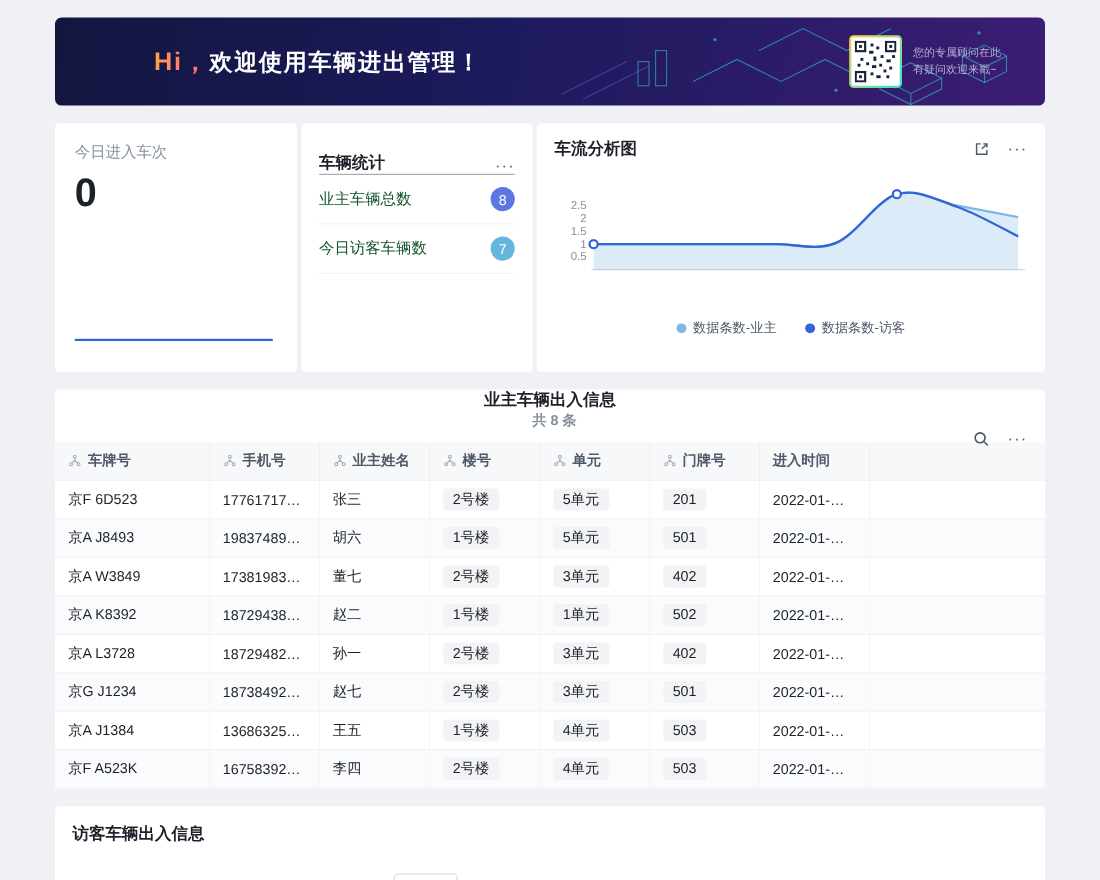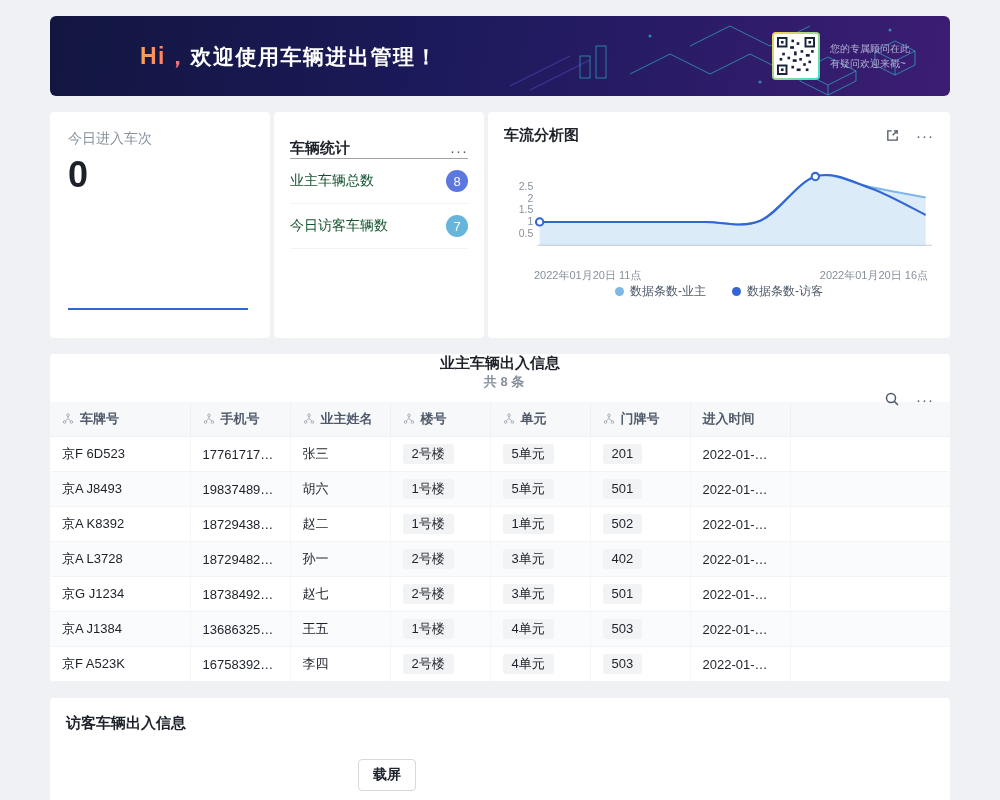--- a/index.html
+++ b/index.html
@@ -37,21 +37,21 @@
   .stat-row{display:flex;align-items:center;height:44px;border-bottom:1px solid #f2f3f5;}
   .stat-label{font-size:14px;color:#14532d;}
   .stat-badge{margin-left:auto;width:22px;height:22px;border-radius:50%;color:#fff;font-size:13px;
               display:flex;align-items:center;justify-content:center;}
 
   .card-chart{flex:1;height:226px;padding:0 16px 10px;}
   .icon-btn{cursor:pointer;display:inline-flex;}
   .chart-svg{width:100%;height:108px;display:block;}
   .chart-svg text{font-size:10px;fill:#86909c;}
   .x-labels{display:flex;justify-content:space-between;padding:2px 6px 0 30px;font-size:11px;color:#86909c;}
-  .legend{display:flex;justify-content:center;gap:26px;margin-top:0;font-size:12px;color:#4e5969;}
+  .legend{display:flex;justify-content:center;gap:26px;margin-top:24px;font-size:12px;color:#4e5969;}
   .legend-item{display:flex;align-items:center;gap:6px;cursor:pointer;}
   .legend-dot{width:9px;height:9px;border-radius:50%;}
 
   
   .table-card{margin-top:16px;}
   .table-head{display:flex;align-items:center;height:48px;padding:0 16px;flex-direction:column;}
   .table-title{font-size:15px;font-weight:700;}
   .count-text{font-size:13px;color:#86909c;margin-left:8px;font-weight:bold;}
   table{width:100%;border-collapse:collapse;table-layout:fixed;font-size:13px;}
   th{background:#f7f8fa;font-weight:700;color:#4e5969;text-align:left;padding:8px 12px;
@@ -193,24 +193,20 @@
           <text x="28" y="53.36363636363636" text-anchor="end">1.5</text>
           <text x="28" y="42.15151515151515" text-anchor="end">2</text>
           <text x="28" y="30.939393939393938" text-anchor="end">2.5</text>
           <line x1="32" y1="84" x2="408" y2="84" stroke="#c9cdd4" stroke-width="1"></line>
           <path d="M 34 61.57575757575758 C 42.76190476190476 61.57575757575758, 69.04761904761905 61.57575757575758, 86.57142857142857 61.57575757575758 C 104.09523809523809 61.57575757575758, 121.61904761904762 61.57575757575758, 139.14285714285714 61.57575757575758 C 156.66666666666666 61.57575757575758, 174.1904761904762 61.76262626262626, 191.71428571428572 61.57575757575758 C 209.23809523809524 61.38888888888889, 226.76190476190476 67.74242424242425, 244.28571428571428 60.45454545454545 C 261.8095238095238 53.166666666666664, 279.3333333333333 23.267676767676765, 296.85714285714283 17.848484848484844 C 314.38095238095235 12.429292929292924, 331.9047619047619 24.575757575757574, 349.42857142857144 27.939393939393938 C 366.95238095238096 31.3030303030303, 393.23809523809524 36.34848484848485, 402 38.03030303030303 L 402 84 L 34 84 Z" fill="#7db8e6" fill-opacity="0.28" stroke="none"></path>
           <path d="M 34 61.57575757575758 C 42.76190476190476 61.57575757575758, 69.04761904761905 61.57575757575758, 86.57142857142857 61.57575757575758 C 104.09523809523809 61.57575757575758, 121.61904761904762 61.57575757575758, 139.14285714285714 61.57575757575758 C 156.66666666666666 61.57575757575758, 174.1904761904762 61.76262626262626, 191.71428571428572 61.57575757575758 C 209.23809523809524 61.38888888888889, 226.76190476190476 67.74242424242425, 244.28571428571428 60.45454545454545 C 261.8095238095238 53.166666666666664, 279.3333333333333 23.267676767676765, 296.85714285714283 17.848484848484844 C 314.38095238095235 12.429292929292924, 331.9047619047619 24.575757575757574, 349.42857142857144 27.939393939393938 C 366.95238095238096 31.3030303030303, 393.23809523809524 36.34848484848485, 402 38.03030303030303" fill="none" stroke="#7db8e6" stroke-width="2"></path>
           <path d="M 34 61.57575757575758 C 42.76190476190476 61.57575757575758, 69.04761904761905 61.57575757575758, 86.57142857142857 61.57575757575758 C 104.09523809523809 61.57575757575758, 121.61904761904762 61.57575757575758, 139.14285714285714 61.57575757575758 C 156.66666666666666 61.57575757575758, 174.1904761904762 61.76262626262626, 191.71428571428572 61.57575757575758 C 209.23809523809524 61.38888888888889, 226.76190476190476 67.74242424242425, 244.28571428571428 60.45454545454545 C 261.8095238095238 53.166666666666664, 279.3333333333333 23.080808080808076, 296.85714285714283 17.848484848484844 C 314.38095238095235 12.616161616161612, 331.9047619047619 22.893939393939387, 349.42857142857144 29.060606060606055 C 366.95238095238096 35.22727272727272, 393.23809523809524 50.550505050505045, 402 54.848484848484844" fill="none" stroke="#3366d4" stroke-width="2"></path>
           <circle cx="34" cy="61.57575757575758" r="3.5" fill="#ffffff" stroke="#3366d4" stroke-width="2"></circle>
           <circle cx="296.85714285714283" cy="17.848484848484844" r="3.5" fill="#ffffff" stroke="#3366d4" stroke-width="2"></circle>
         </svg>
-      <div class="x-labels">
-        <span>2022年01月20日 11点</span>
-        <span>2022年01月20日 16点</span>
-      </div>
       <div class="legend" id="chart-legend">
           <span class="legend-item">
             <span class="legend-dot" style="background: rgb(125, 184, 230);"></span>
             <span class="legend-text">数据条数-业主</span>
           </span>
           <span class="legend-item">
             <span class="legend-dot" style="background: rgb(51, 102, 212);"></span>
             <span class="legend-text">数据条数-访客</span>
           </span>
         </div>
@@ -299,20 +295,30 @@
             <td>京A J8493</td>
             <td>19837489…</td>
             <td>胡六</td>
             <td><span class="pill">1号楼</span></td>
             <td><span class="pill">5单元</span></td>
             <td><span class="pill">501</span></td>
             <td>2022-01-…</td>
             <td></td>
           </tr>
           <tr>
+            <td>京A W3849</td>
+            <td>17381983…</td>
+            <td>董七</td>
+            <td><span class="pill">2号楼</span></td>
+            <td><span class="pill">3单元</span></td>
+            <td><span class="pill">402</span></td>
+            <td>2022-01-…</td>
+            <td></td>
+          </tr>
+          <tr>
             <td>京A K8392</td>
             <td>18729438…</td>
             <td>赵二</td>
             <td><span class="pill">1号楼</span></td>
             <td><span class="pill">1单元</span></td>
             <td><span class="pill">502</span></td>
             <td>2022-01-…</td>
             <td></td>
           </tr>
           <tr>

